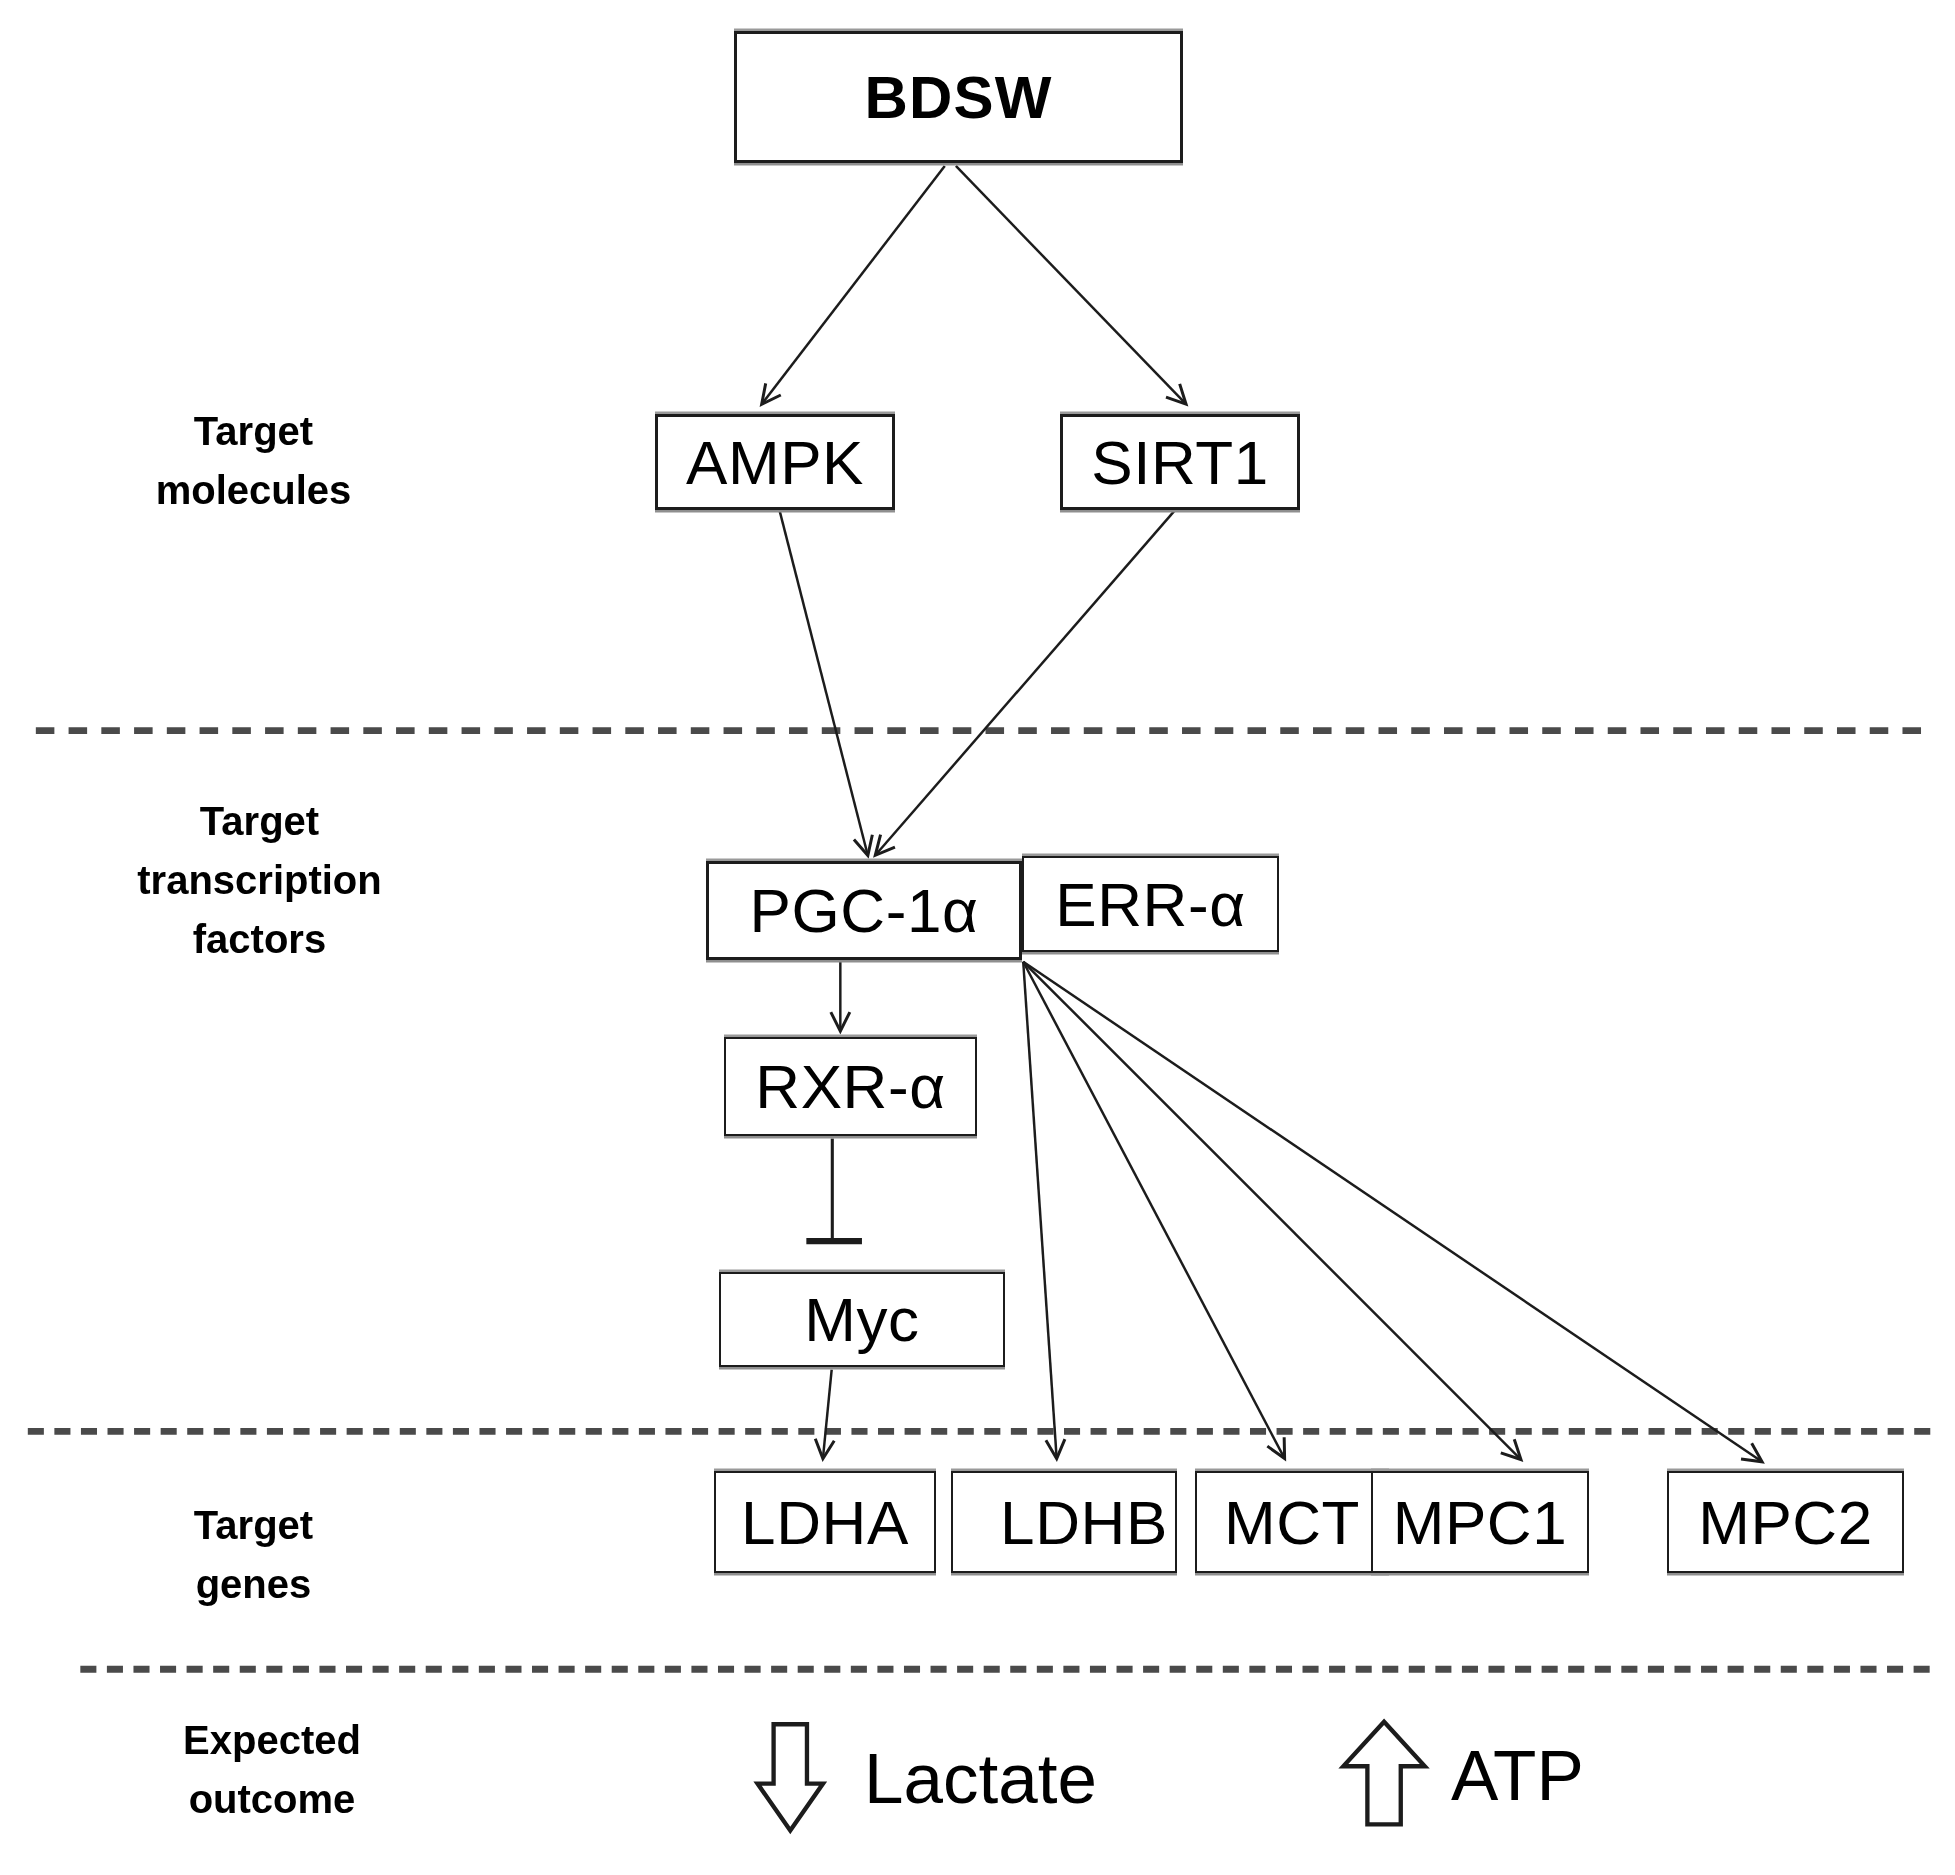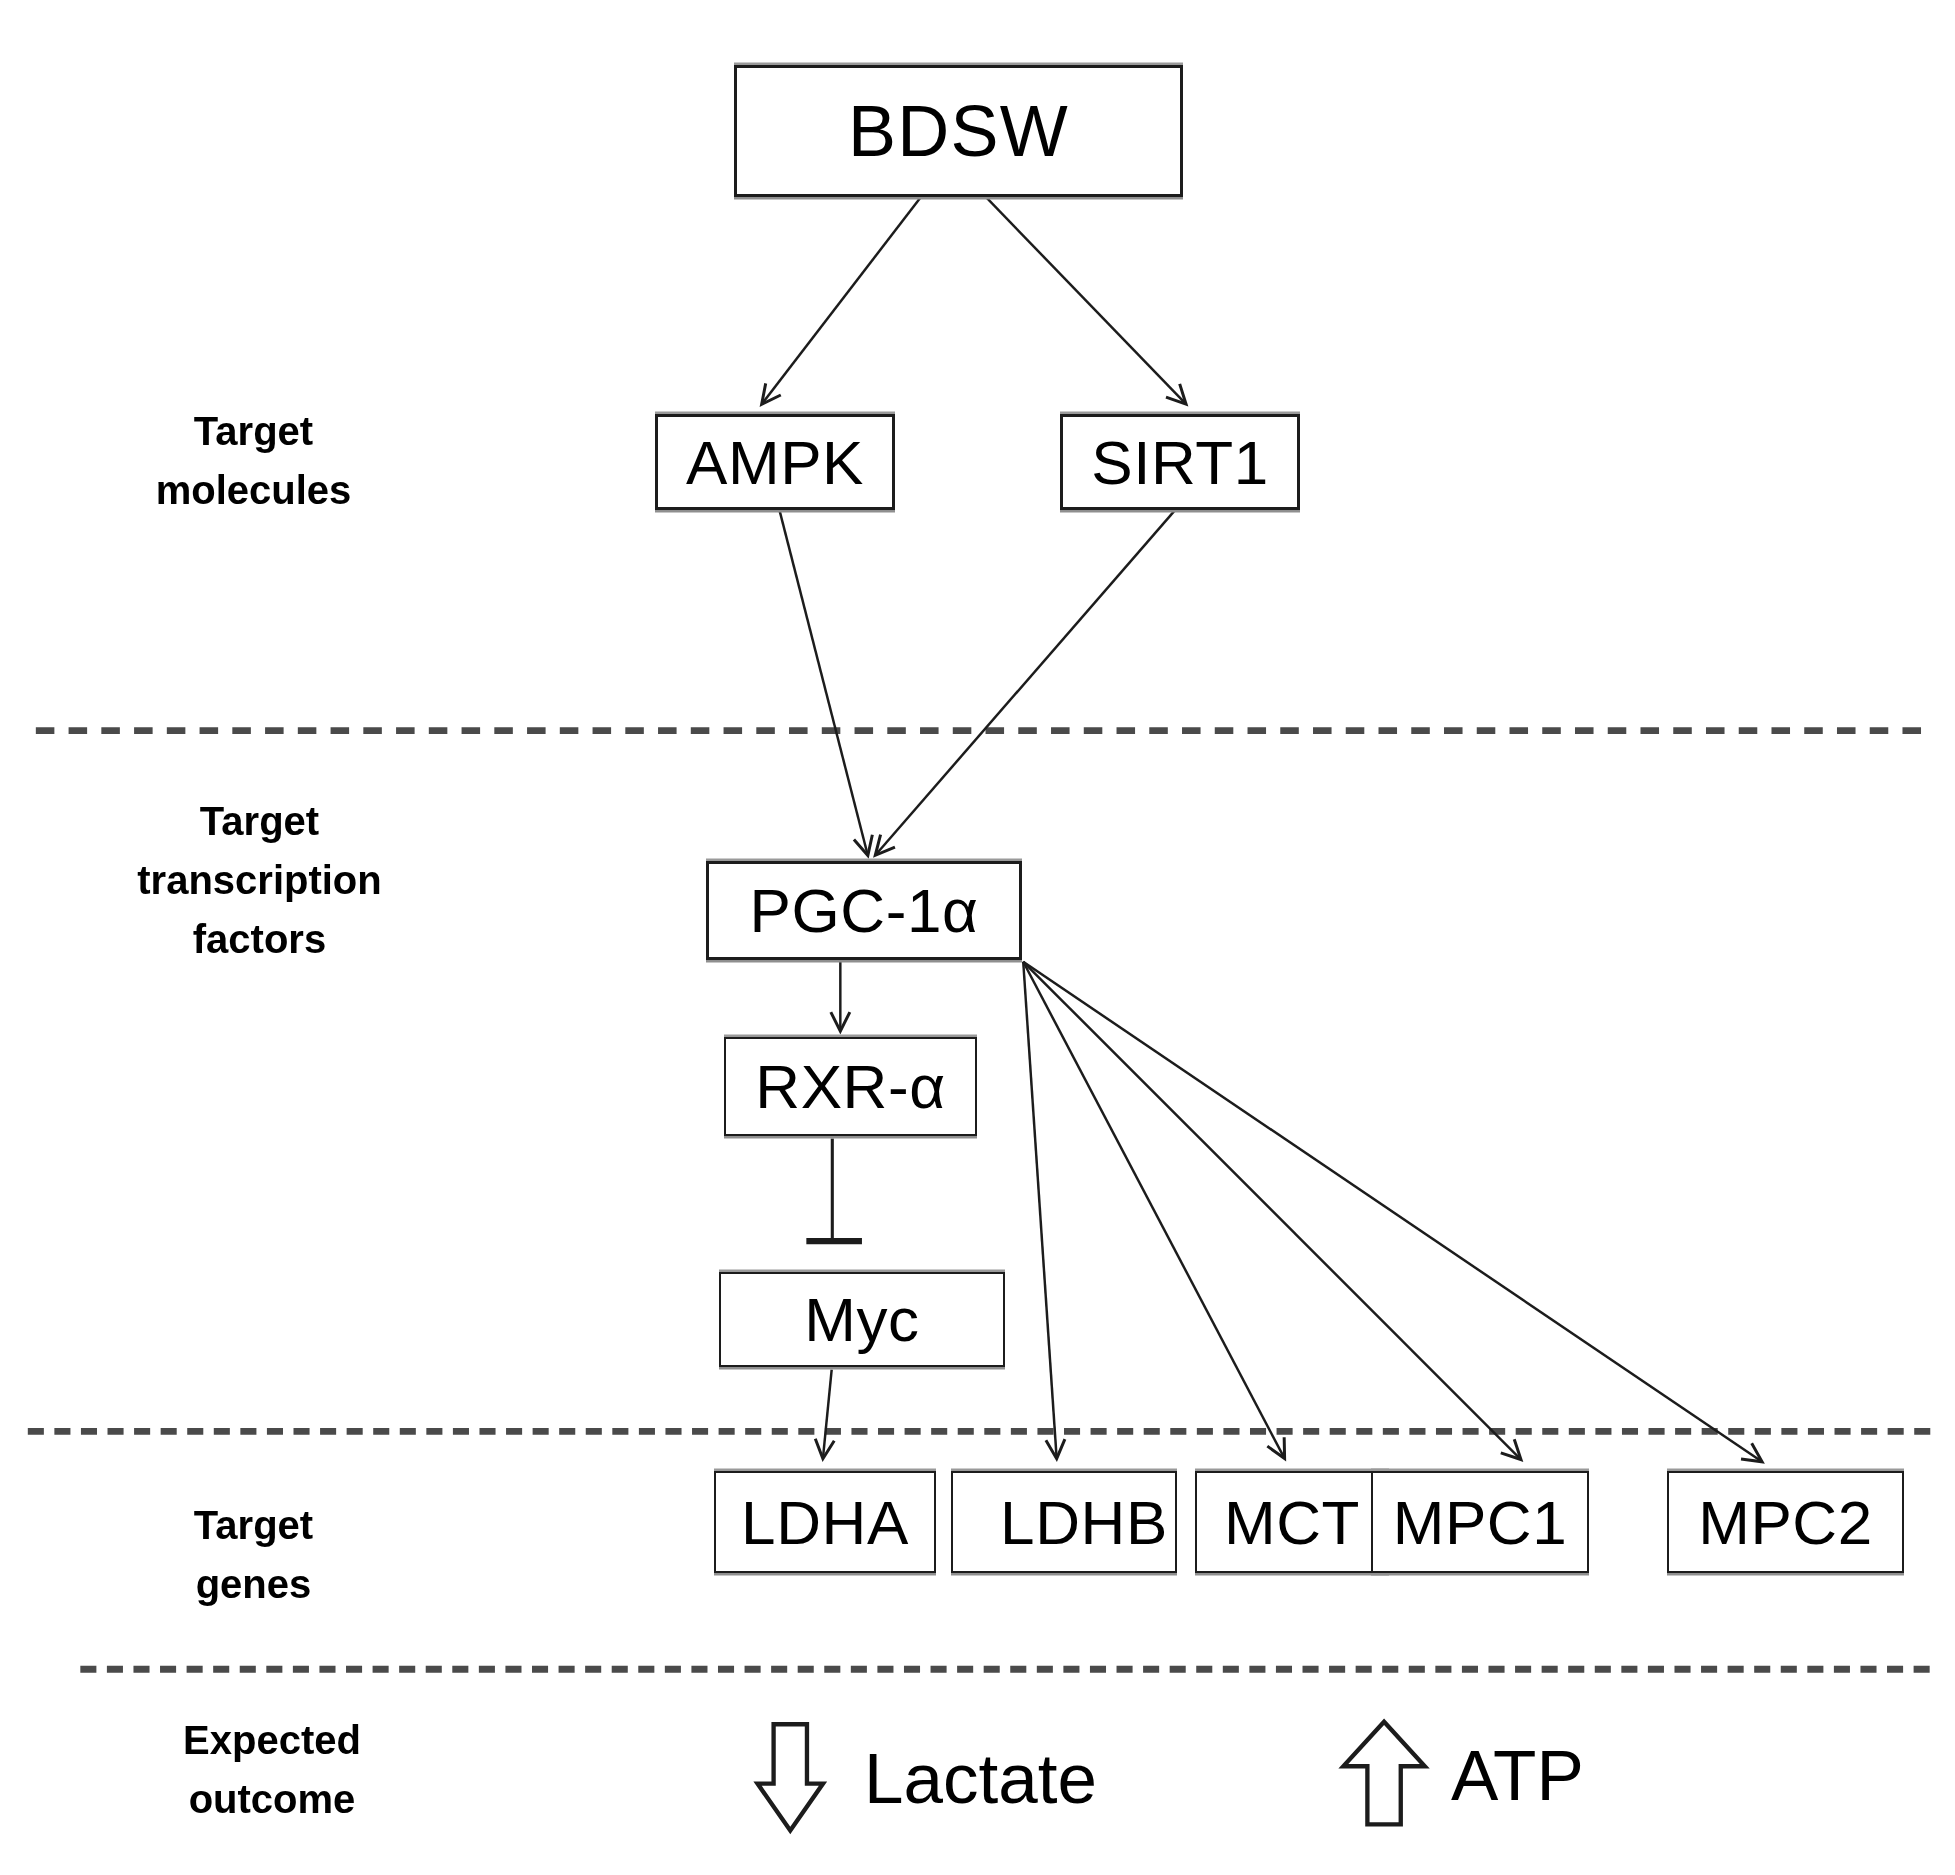--- a/index.html
+++ b/index.html
@@ -29,24 +29,23 @@
     box-shadow: 0 -2.5px 0 0 #9a9a9a, 0 2.5px 0 0 #8f8f8f;
     display: flex;
     align-items: center;
     justify-content: center;
     font-size: 62px;
     letter-spacing: 0.6px;
     white-space: nowrap;
     box-sizing: border-box;
   }
   .node.root {
-    font-size: 72px;
-    font-weight: normal;
+    font-size: 60px;
+    font-weight: bold;
     letter-spacing: 1.2px;
-    margin-top: 34px;
   }
   .row-label {
     position: absolute;
     font-weight: bold;
     font-size: 40px;
     line-height: 59px;
     text-align: center;
     white-space: pre-line;
   }
   .outcome-label {
@@ -111,20 +110,23 @@
   </div>
 
   <div class="node" style="left:1060px; top:414px; width:240px; height:96px;">
     <span>SIRT1</span>
   </div>
 
   <div class="node" style="left:706px; top:861px; width:316px; height:99px;">
     <span>PGC-1α</span>
   </div>
 
+  <div class="node" style="left:1022px; top:856px; width:257px; height:96px; border-width:2.5px;">
+    <span>ERR-α</span>
+  </div>
 
   <div class="node" style="left:724px; top:1037px; width:253px; height:99px; border-width:2.5px;">
     <span>RXR-α</span>
   </div>
 
   <div class="node" style="left:719px; top:1272px; width:286px; height:95px; border-width:2.5px;">
     <span>Myc</span>
   </div>
 
   <div class="node" style="left:714px; top:1471px; width:222px; height:102px; border-width:2.5px;">

